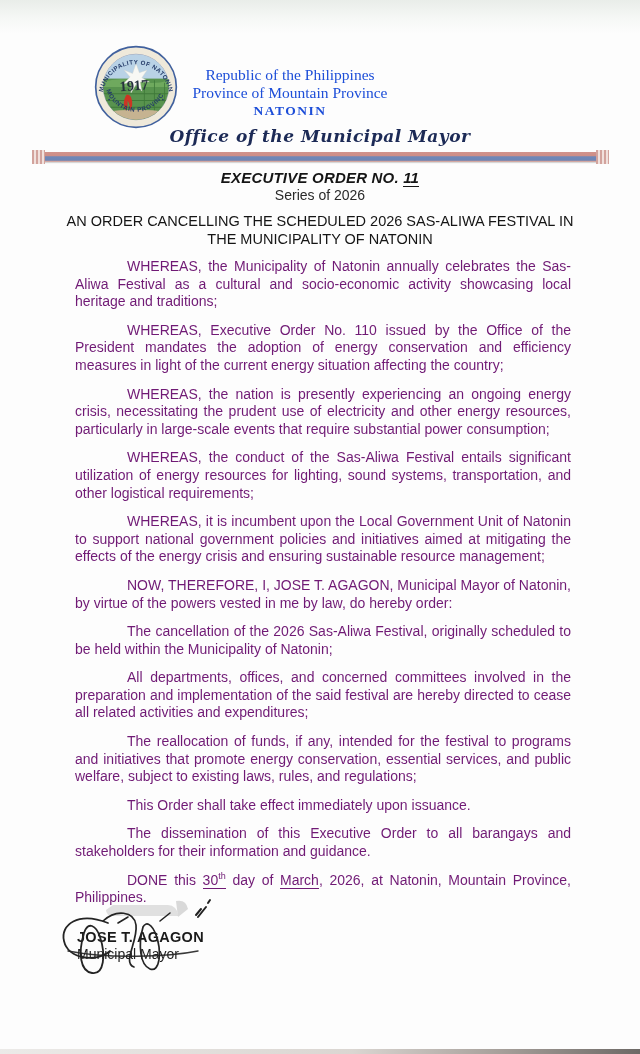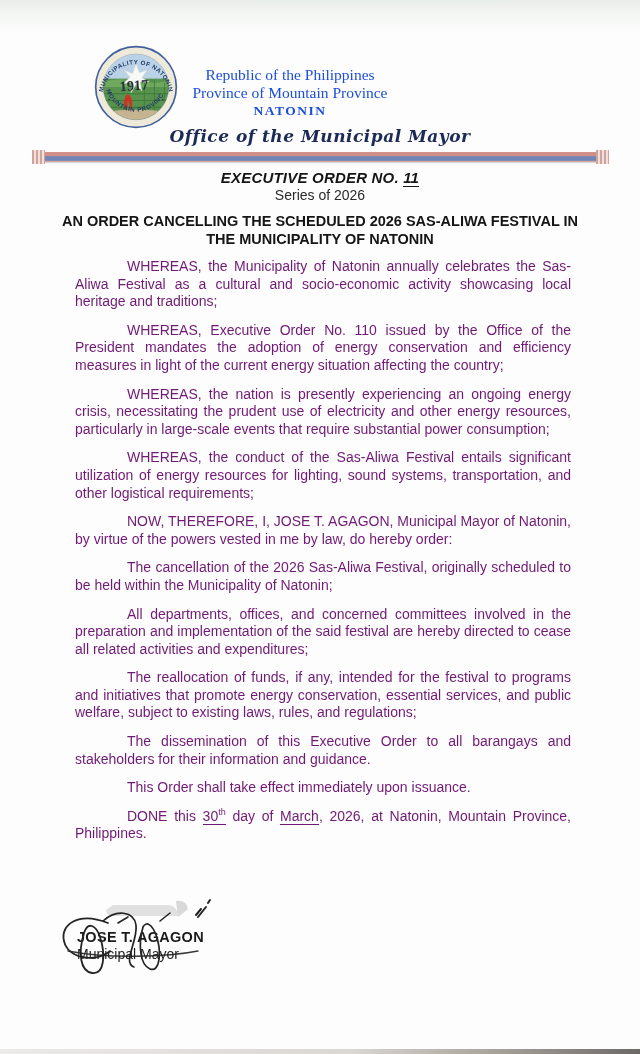--- a/index.html
+++ b/index.html
@@ -40,21 +40,21 @@
   .ribbon .cap{position:absolute;top:-2px;height:14px;width:13px;
     background:repeating-linear-gradient(90deg,#d2a39d 0 2px,#f1e1dd 2px 4px);}
   .ribbon .cap.left{left:-4px;}
   .ribbon .cap.right{right:-5px;}
   
   .eo-head{position:absolute;top:169px;left:0;width:640px;text-align:center;
     font-weight:bold;font-size:15px;color:#151515;letter-spacing:.2px;font-style:italic;}
   .eo-series{position:absolute;top:187px;left:0;width:640px;text-align:center;
     font-size:14px;color:#2a2a2a;}
   .eo-subject{position:absolute;top:212px;left:55px;width:530px;text-align:center;
-    font-weight:bold;font-size:14.5px;line-height:18px;color:#151515;}
+    font-weight:normal;font-size:14.5px;line-height:18px;color:#151515;}
   .u{border-bottom:1.6px solid currentColor;}
   sup{font-size:9px;vertical-align:super;line-height:0;}
   
   .body{position:absolute;top:258px;left:75px;width:496px;}
   .body p{
     margin:0 0 11px 0;
     font-size:14px;line-height:17.6px;
     text-align:justify;text-indent:52px;color:#701a75;
   }
   .body p.pre-gap{margin-top:7px;}
@@ -117,26 +117,27 @@
 
   <div class="eo-head"><span>EXECUTIVE ORDER NO. </span><span class="u">11</span></div>
   <div class="eo-series">Series of 2026</div>
   <div class="eo-subject">AN ORDER CANCELLING THE SCHEDULED 2026 SAS-ALIWA FESTIVAL IN THE MUNICIPALITY OF NATONIN</div>
 
   <div class="body">
     <p>WHEREAS, the Municipality of Natonin annually celebrates the Sas-Aliwa Festival as a cultural and socio-economic activity showcasing local heritage and traditions;</p>
     <p>WHEREAS, Executive Order No. 110 issued by the Office of the President mandates the adoption of energy conservation and efficiency measures in light of the current energy situation affecting the country;</p>
     <p>WHEREAS, the nation is presently experiencing an ongoing energy crisis, necessitating the prudent use of electricity and other energy resources, particularly in large-scale events that require substantial power consumption;</p>
     <p>WHEREAS, the conduct of the Sas-Aliwa Festival entails significant utilization of energy resources for lighting, sound systems, transportation, and other logistical requirements;</p>
+    <p>WHEREAS, it is incumbent upon the Local Government Unit of Natonin to support national government policies and initiatives aimed at mitigating the effects of the energy crisis and ensuring sustainable resource management;</p>
     <p class="pre-gap">NOW, THEREFORE, I, JOSE T. AGAGON, Municipal Mayor of Natonin, by virtue of the powers vested in me by law, do hereby order:</p>
     <p class="pre-gap">The cancellation of the 2026 Sas-Aliwa Festival, originally scheduled to be held within the Municipality of Natonin;</p>
     <p>All departments, offices, and concerned committees involved in the preparation and implementation of the said festival are hereby directed to cease all related activities and expenditures;</p>
     <p>The reallocation of funds, if any, intended for the festival to programs and initiatives that promote energy conservation, essential services, and public welfare, subject to existing laws, rules, and regulations;</p>
+    <p>This Order shall take effect immediately upon issuance.</p>
     <p>The dissemination of this Executive Order to all barangays and stakeholders for their information and guidance.</p>
-    <p>This Order shall take effect immediately upon issuance.</p>
     <p><span>DONE this </span><span class="u"><span>30</span><sup>th</sup></span><span> day of </span><span class="u">March</span><span>, 2026, at Natonin, Mountain Province, Philippines.</span></p>
   </div>
 
   <div class="sig-block">
     <div class="sig-name">JOSE T. AGAGON</div>
     <div class="sig-title">Municipal Mayor</div>
     <svg class="sig-ink" viewBox="0 0 240 100">
       <path d="M65,12 h55 a10,10 0 0 1 10,10 v1 h-66 a6,6 0 0 1 -6,-6 z" fill="#dadada" opacity="0.85"></path>
       <path d="M128,8 q10,-2 12,8 l-10,8 z" fill="#cfcfcf" opacity="0.8"></path>
       <path d="M148,22 l5,-6 M150,24 l8,-10 M160,10 l2,-3" stroke="#222" stroke-width="2" fill="none" stroke-linecap="round"></path>

